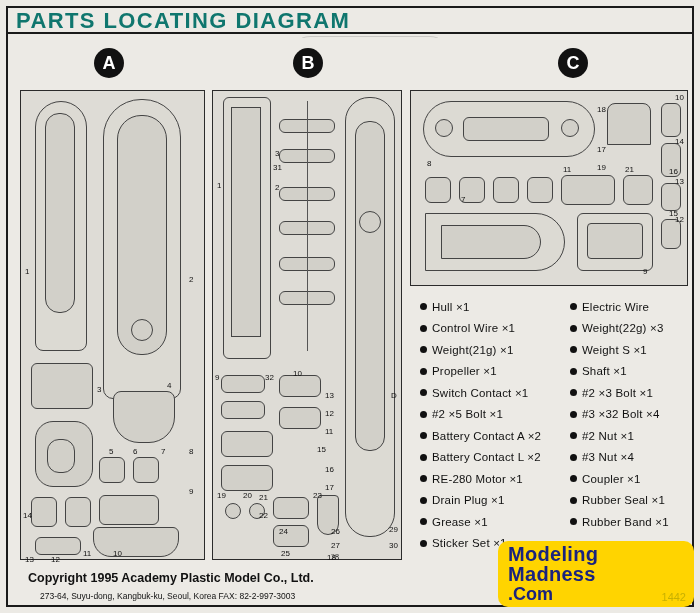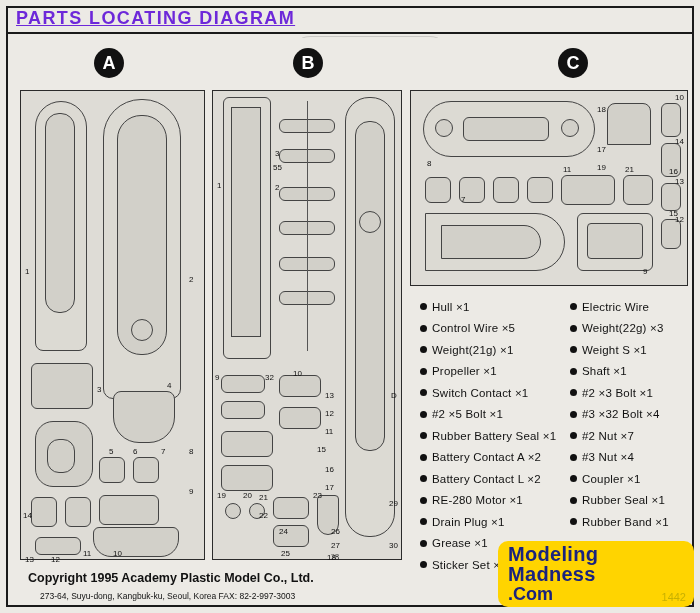--- a/index.html
+++ b/index.html
@@ -16,23 +16,22 @@
     background:#eceae5;
     box-sizing:border-box;
   }
   .outer-frame{
     position:absolute;left:6px;top:6px;right:6px;bottom:6px;
     border:2px solid #1a1a1a;
     box-sizing:border-box;
   }
   .title{
     position:absolute;left:16px;top:8px;
-    font-size:18px;font-weight:bold;letter-spacing:1.4px;
-    color:#6d28d9;
-    text-decoration:underline;
+    font-size:22px;font-weight:bold;letter-spacing:1.4px;
+    color:#0f766e;
   }
   .title-rule{
     position:absolute;left:8px;right:8px;top:32px;height:2px;background:#1a1a1a;
   }
   
   .board{
     position:absolute;left:12px;top:38px;right:12px;bottom:62px;
     background:#eceae5;
   }
 
@@ -203,42 +202,42 @@
       <div class="part soft" style="left:8px;top:374px;width:52px;height:26px;"></div>
       <div class="part soft" style="left:66px;top:284px;width:42px;height:22px;"></div>
       <div class="part soft" style="left:66px;top:316px;width:42px;height:22px;"></div>
       <div class="part round" style="left:12px;top:412px;width:16px;height:16px;"></div>
       <div class="part round" style="left:36px;top:412px;width:16px;height:16px;"></div>
       <div class="part soft" style="left:60px;top:406px;width:36px;height:22px;"></div>
       <div class="part soft" style="left:60px;top:434px;width:36px;height:22px;"></div>
       <div class="part soft" style="left:104px;top:404px;width:22px;height:40px;border-radius:4px 4px 11px 11px;"></div>
 
       <span class="num" style="left:62px;top:58px;">3</span>
-      <span class="num" style="left:60px;top:72px;">55</span>
+      <span class="num" style="left:60px;top:72px;">31</span>
       <span class="num" style="left:62px;top:92px;">2</span>
       <span class="num" style="left:52px;top:282px;">32</span>
       <span class="num" style="left:2px;top:282px;">9</span>
       <span class="num" style="left:80px;top:278px;">10</span>
       <span class="num" style="left:112px;top:300px;">13</span>
       <span class="num" style="left:112px;top:318px;">12</span>
       <span class="num" style="left:112px;top:336px;">11</span>
       <span class="num" style="left:104px;top:354px;">15</span>
       <span class="num" style="left:112px;top:374px;">16</span>
       <span class="num" style="left:112px;top:392px;">17</span>
       <span class="num" style="left:4px;top:400px;">19</span>
       <span class="num" style="left:30px;top:400px;">20</span>
       <span class="num" style="left:46px;top:402px;">21</span>
       <span class="num" style="left:46px;top:420px;">22</span>
       <span class="num" style="left:100px;top:400px;">23</span>
       <span class="num" style="left:66px;top:436px;">24</span>
       <span class="num" style="left:68px;top:458px;">25</span>
       <span class="num" style="left:118px;top:436px;">26</span>
       <span class="num" style="left:118px;top:450px;">27</span>
       <span class="num" style="left:118px;top:462px;font-family:Liberation Serif, serif;">28</span>
-      <span class="num" style="left:176px;top:408px;">29</span>
+      <span class="num" style="left:176px;top:434px;">29</span>
       <span class="num" style="left:176px;top:450px;">30</span>
       <span class="num" style="left:114px;top:462px;">18</span>
       <span class="num" style="left:4px;top:90px;">1</span>
       <span class="num" style="left:178px;top:300px;">D</span>
     </div>
 
     <div class="sprue" style="left:398px;top:52px;width:278px;height:196px;">
 
       <div class="part light" style="left:12px;top:10px;width:172px;height:56px;border-radius:28px;"></div>
       <div class="part" style="left:52px;top:26px;width:86px;height:24px;border-radius:6px;"></div>
@@ -281,44 +280,40 @@
 
     <div class="parts-list">
 
       <div class="pl-col left">
         <div class="pl-item">
             <span class="bullet"></span>
             <span class="pl-text">Hull ×1</span>
           </div>
         <div class="pl-item">
             <span class="bullet"></span>
-            <span class="pl-text">Control  Wire ×5</span>
+            <span class="pl-text">Control  Wire ×1</span>
           </div>
         <div class="pl-item">
             <span class="bullet"></span>
             <span class="pl-text">Weight(21g) ×1</span>
           </div>
         <div class="pl-item">
             <span class="bullet"></span>
             <span class="pl-text">Propeller ×1</span>
           </div>
         <div class="pl-item">
             <span class="bullet"></span>
             <span class="pl-text">Switch  Contact ×1</span>
           </div>
         <div class="pl-item">
             <span class="bullet"></span>
             <span class="pl-text">#2 ×5  Bolt ×1</span>
           </div>
         <div class="pl-item">
             <span class="bullet"></span>
-            <span class="pl-text">Rubber  Battery  Seal ×1</span>
-          </div>
-        <div class="pl-item">
-            <span class="bullet"></span>
             <span class="pl-text">Battery  Contact  A ×2</span>
           </div>
         <div class="pl-item">
             <span class="bullet"></span>
             <span class="pl-text">Battery  Contact  L ×2</span>
           </div>
         <div class="pl-item">
             <span class="bullet"></span>
             <span class="pl-text">RE-280  Motor ×1</span>
           </div>
@@ -356,21 +351,21 @@
         <div class="pl-item">
             <span class="bullet"></span>
             <span class="pl-text">#2 ×3  Bolt ×1</span>
           </div>
         <div class="pl-item">
             <span class="bullet"></span>
             <span class="pl-text">#3 ×32  Bolt ×4</span>
           </div>
         <div class="pl-item">
             <span class="bullet"></span>
-            <span class="pl-text">#2  Nut ×7</span>
+            <span class="pl-text">#2  Nut ×1</span>
           </div>
         <div class="pl-item">
             <span class="bullet"></span>
             <span class="pl-text">#3  Nut ×4</span>
           </div>
         <div class="pl-item">
             <span class="bullet"></span>
             <span class="pl-text">Coupler ×1</span>
           </div>
         <div class="pl-item">

